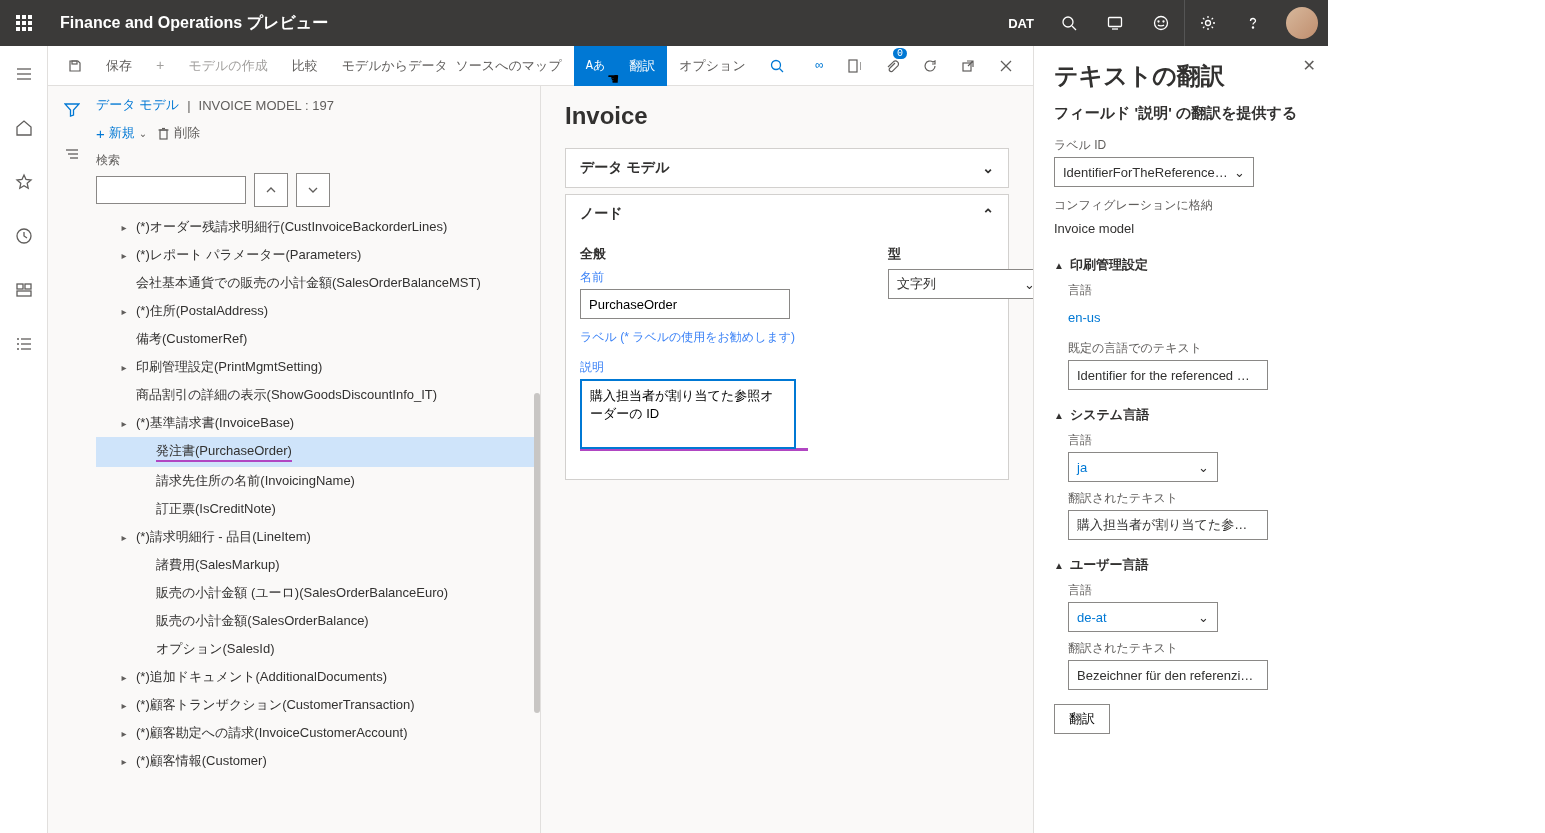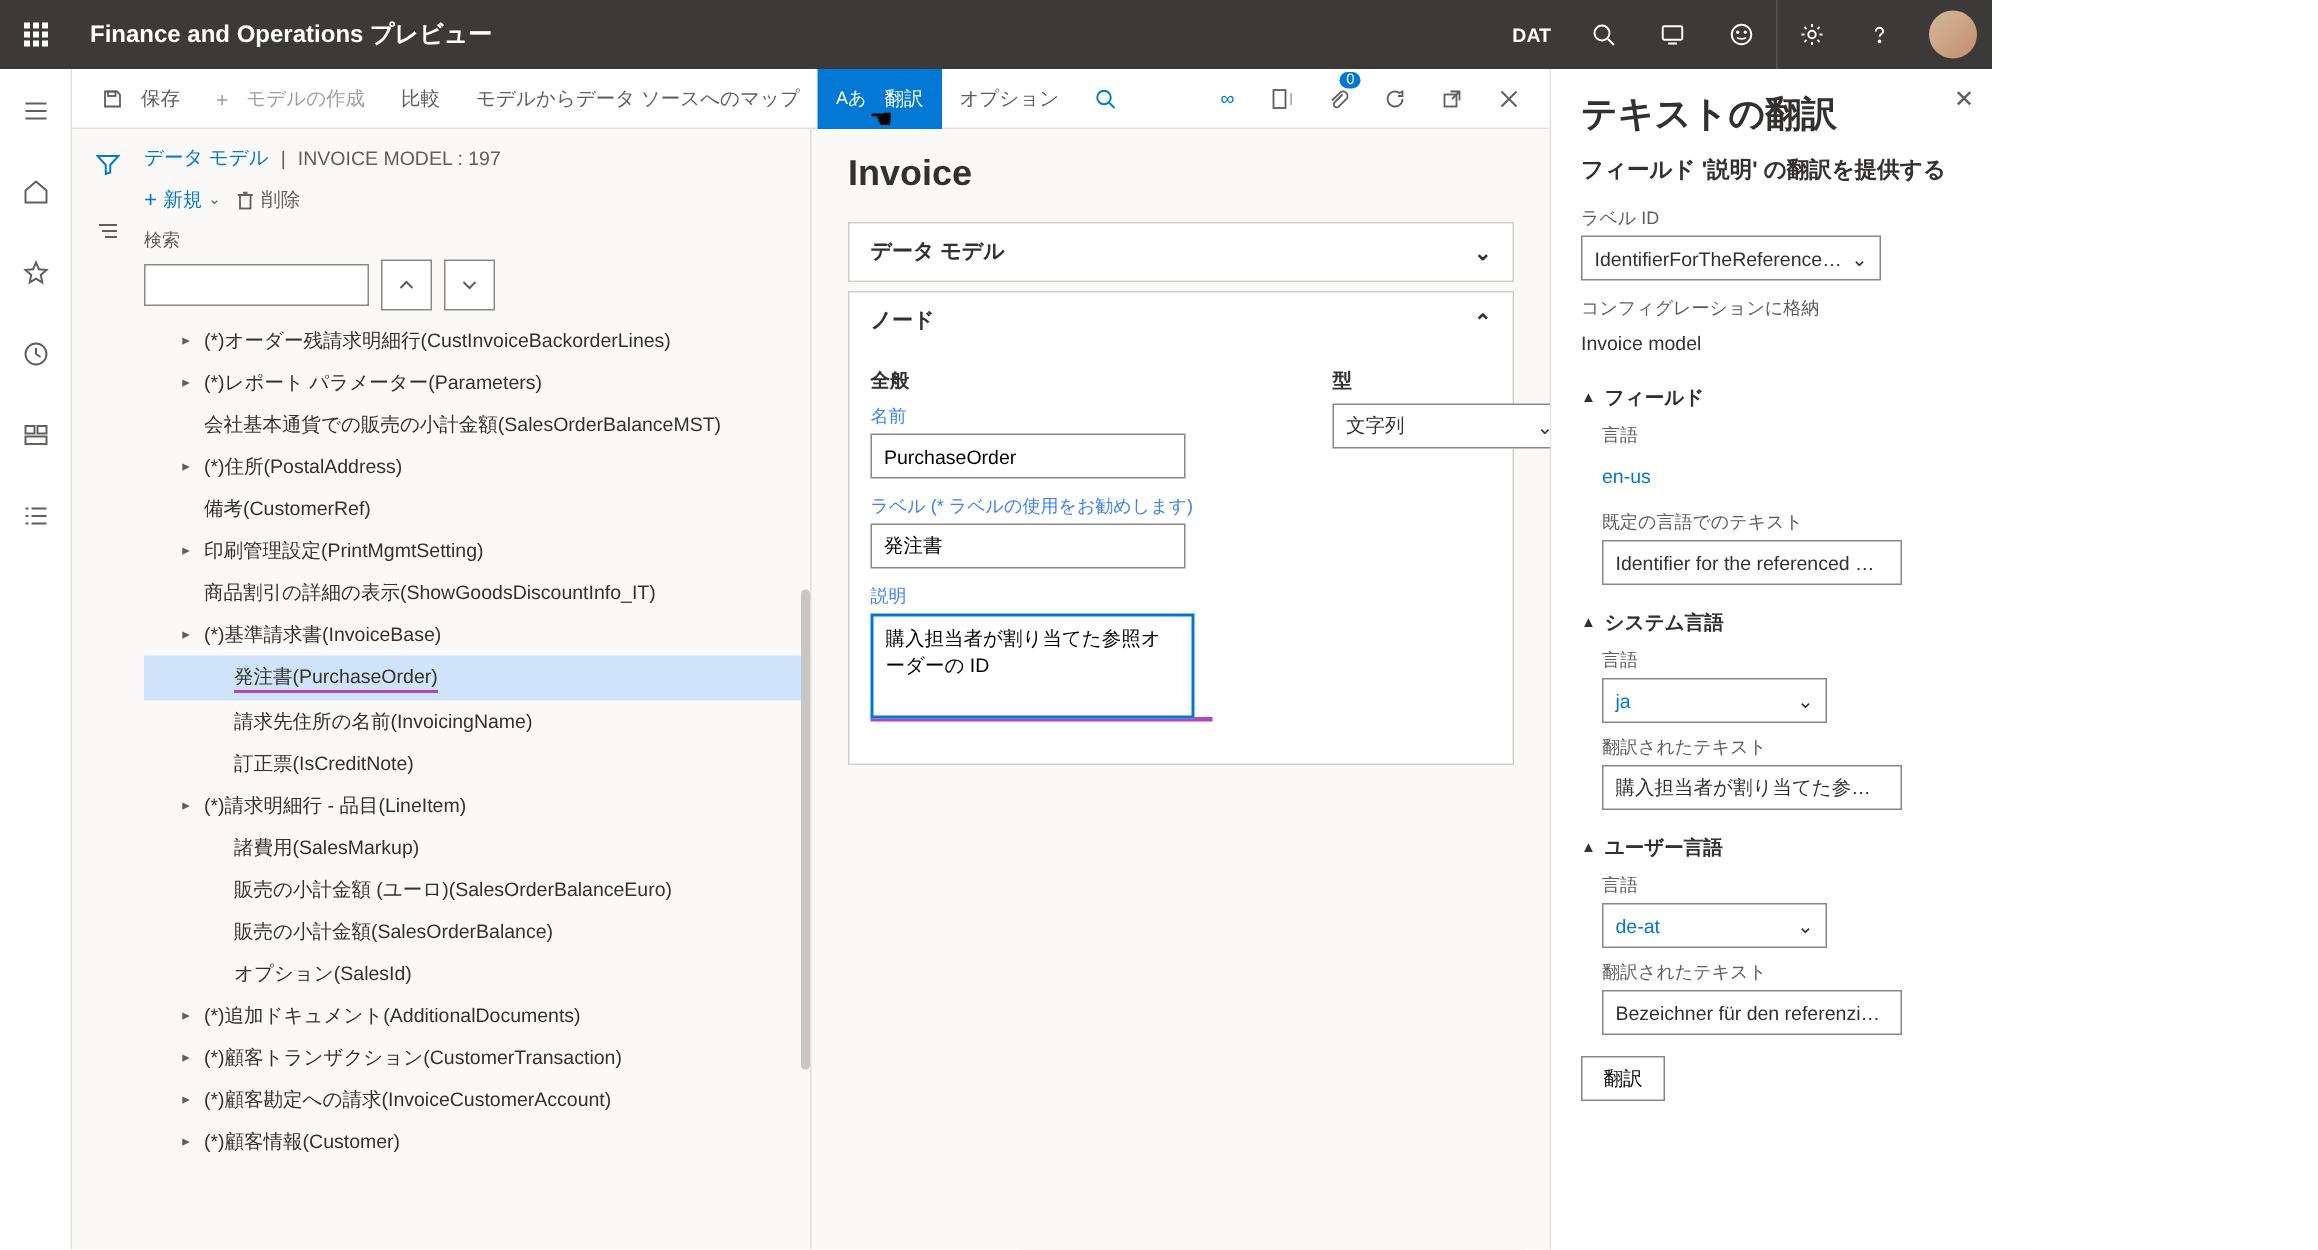--- a/index.html
+++ b/index.html
@@ -29,21 +29,21 @@
 .company-badge { padding: 0 12px; font-size: 13px; font-weight: 600; }
 .avatar { width: 32px; height: 32px; border-radius: 50%; background: linear-gradient(135deg,#d7b89c,#c08e6e); margin: 0 10px; }
 
 
 .body-row { flex: 1; display: flex; min-height: 0; }
 .left-rail { width: 48px; background: #fff; border-right: 1px solid #e1dfdd; display: flex; flex-direction: column; align-items: center; padding-top: 8px; gap: 14px; }
 .rail-btn { width: 40px; height: 40px; display: flex; align-items: center; justify-content: center; cursor: pointer; border-radius: 4px; color: #605e5c; }
 
 .main-area { flex: 1; display: flex; flex-direction: column; min-width: 0; background: #faf9f8; }
 .toolbar { height: 40px; background: #fff; border-bottom: 1px solid #e1dfdd; display: flex; align-items: center; padding: 0 8px; }
-.tool-btn { height: 40px; padding: 0 12px; display: flex; align-items: center; gap: 12px; cursor: pointer; color: #605e5c; font-size: 13px; }
+.tool-btn { height: 40px; padding: 0 12px; display: flex; align-items: center; gap: 24px; cursor: pointer; color: #605e5c; font-size: 13px; font-family: Liberation Mono, monospace; }
 .tool-btn.active { background: #0078d4; color: #fff; }
 .tool-spacer { flex: 1; }
 .cursor-hand { position: absolute; font-size: 18px; pointer-events: none; }
 .badge-count { position: relative; }
 .badge-count::after { content: attr(data-count); position: absolute; top: 2px; right: 4px; background: #0078d4; color: #fff; border-radius: 8px; font-size: 10px; padding: 0 4px; }
 
 .content-row { flex: 1; display: flex; min-height: 0; }
 
 
 .filter-col { width: 48px; padding-top: 8px; display: flex; flex-direction: column; align-items: center; gap: 12px; }
@@ -424,21 +424,20 @@
             <div class="panel-body">
               <div class="form-row">
                 <div>
                   <div class="sec-header">全般</div>
                   <div class="form-group">
                     <label>名前</label>
                     <input class="form-input" value="PurchaseOrder" style="">
                   </div>
                   <div class="form-group">
                     <label>ラベル (* ラベルの使用をお勧めします)</label>
-                    <input class="form-input" value="発注書" style="">
                   </div>
                   <div class="form-group">
                     <label>説明</label>
                     <textarea class="form-textarea" style="">購入担当者が割り当てた参照オーダーの ID</textarea>
                     <div class="textarea-underline"></div>
                   </div>
                 </div>
                 <div>
                   <div class="sec-header">型</div>
                   <div class="form-input select">
@@ -464,21 +463,21 @@
         <span>⌄</span>
       </div>
 
       <label class="side-label" style="margin-top:10px">コンフィグレーションに格納</label>
       <div class="side-readonly">Invoice model</div>
 
       
       <div class="side-section">
         <div class="side-section-h">
             <span class="tri">▲</span>
-            <span>フィールド</span>
+            <span>印刷管理設定</span>
           </div>
         <div style="padding-left:14px">
           <label class="side-label">言語</label>
           <div class="side-input box150" style="border:none;padding-left:0">
               <span class="link-val">en-us</span>
             </div>
           <label class="side-label" style="margin-top:8px">既定の言語でのテキスト</label>
           <div class="side-input">
               <span style="overflow:hidden;text-overflow:ellipsis">Identifier for the referenced Or...</span>
             </div>

